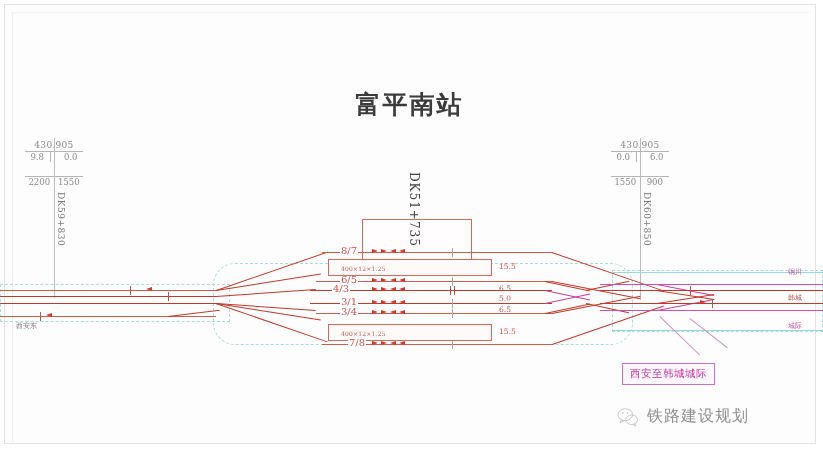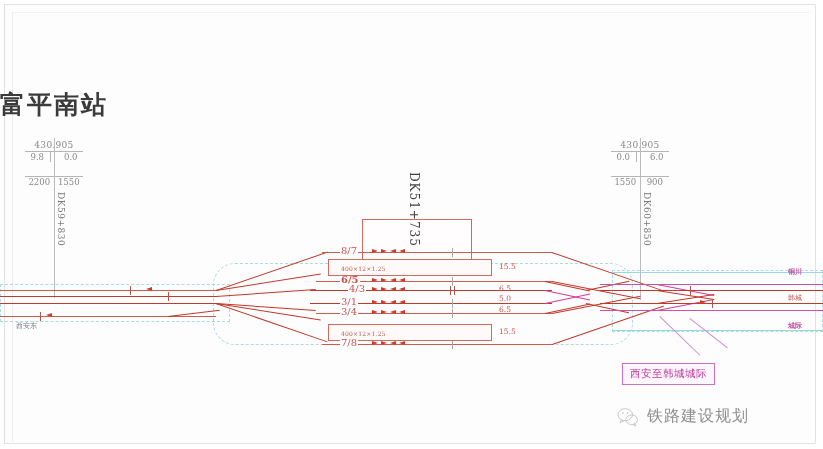--- a/index.html
+++ b/index.html
@@ -30,21 +30,21 @@
     position: absolute;
     left: 12px; top: 12px;
     width: 798px; height: 430px;
     border-left: 1px solid #ededed;
     border-top: 1px solid #f2f2f2;
     box-sizing: border-box;
   }
   .abs { position: absolute; }
 
   
-  #title-block { left: 0; top: 90px; width: 819px; }
+  #title-block { left: 0; top: 90px; width: 819px; text-align: center; }
   #station-title {
     font-family: "DejaVu Serif", serif;
     font-size: 25px;
     font-weight: bold;
     color: #3b3b3b;
     letter-spacing: 2px;
     line-height: 30px;
   }
   #distance-row {
     margin-top: 8px;
@@ -221,21 +221,21 @@
 
   
   .endlabel {
     position: absolute;
     font-family: "DejaVu Serif", serif;
     font-size: 7px;
     white-space: nowrap;
     line-height: 8px;
   }
   .endlabel.grey { color: #7d7d7d; }
-  .endlabel.pink { color: #c357a6; font-weight: bold; }
+  .endlabel.pink { color: #c357a6; }
   .endlabel.red  { color: #c0504a; }
 
   
   #callout {
     position: absolute;
     border: 1px solid #cf6fc0;
     background: #fdf6fc;
     padding: 3px 7px;
     font-family: "DejaVu Serif", serif;
     font-size: 10.5px;
@@ -394,25 +394,25 @@
   <div class="tick grey" style="left:452px; top:340px; height:9px;"></div>
 
   <div class="platform" style="left:328px; top:259px; width:164px; height:17px;">
     <div class="plabel">400×12×1.25</div>
   </div>
   <div class="platform" style="left:328px; top:324px; width:164px; height:17px;">
     <div class="plabel">400×12×1.25</div>
   </div>
 
   <div class="tnum" style="left:340px; top:247px;">8/7</div>
-  <div class="tnum" style="left:340px; top:276px;font-weight:bold;">6/5</div>
-  <div class="tnum" style="left:348px; top:285px;">4/3</div>
+  <div class="tnum" style="left:340px; top:276px;">6/5</div>
+  <div class="tnum" style="left:332px; top:285px;">4/3</div>
   <div class="tnum" style="left:340px; top:298px;">3/1</div>
   <div class="tnum" style="left:340px; top:308px;">3/4</div>
-  <div class="tnum" style="left:340px; top:339px;text-align:right;">7/8</div>
+  <div class="tnum" style="left:348px; top:339px;text-align:right;">7/8</div>
 
   <div class="spacing" style="left:499px; top:263px;">15.5</div>
   <div class="spacing" style="left:499px; top:285px;">6.5</div>
   <div class="spacing" style="left:499px; top:295px;">5.0</div>
   <div class="spacing" style="left:499px; top:306px;">6.5</div>
   <div class="spacing" style="left:499px; top:328px;">15.5</div>
 
   <div class="diag" style="left:552px; top:252px; width:118px; transform:rotate(19deg);"></div>
   <div class="diag" style="left:552px; top:281px; width:90px;  transform:rotate(11deg);"></div>
   <div class="diag" style="left:552px; top:313px; width:90px;  transform:rotate(-11deg);"></div>

